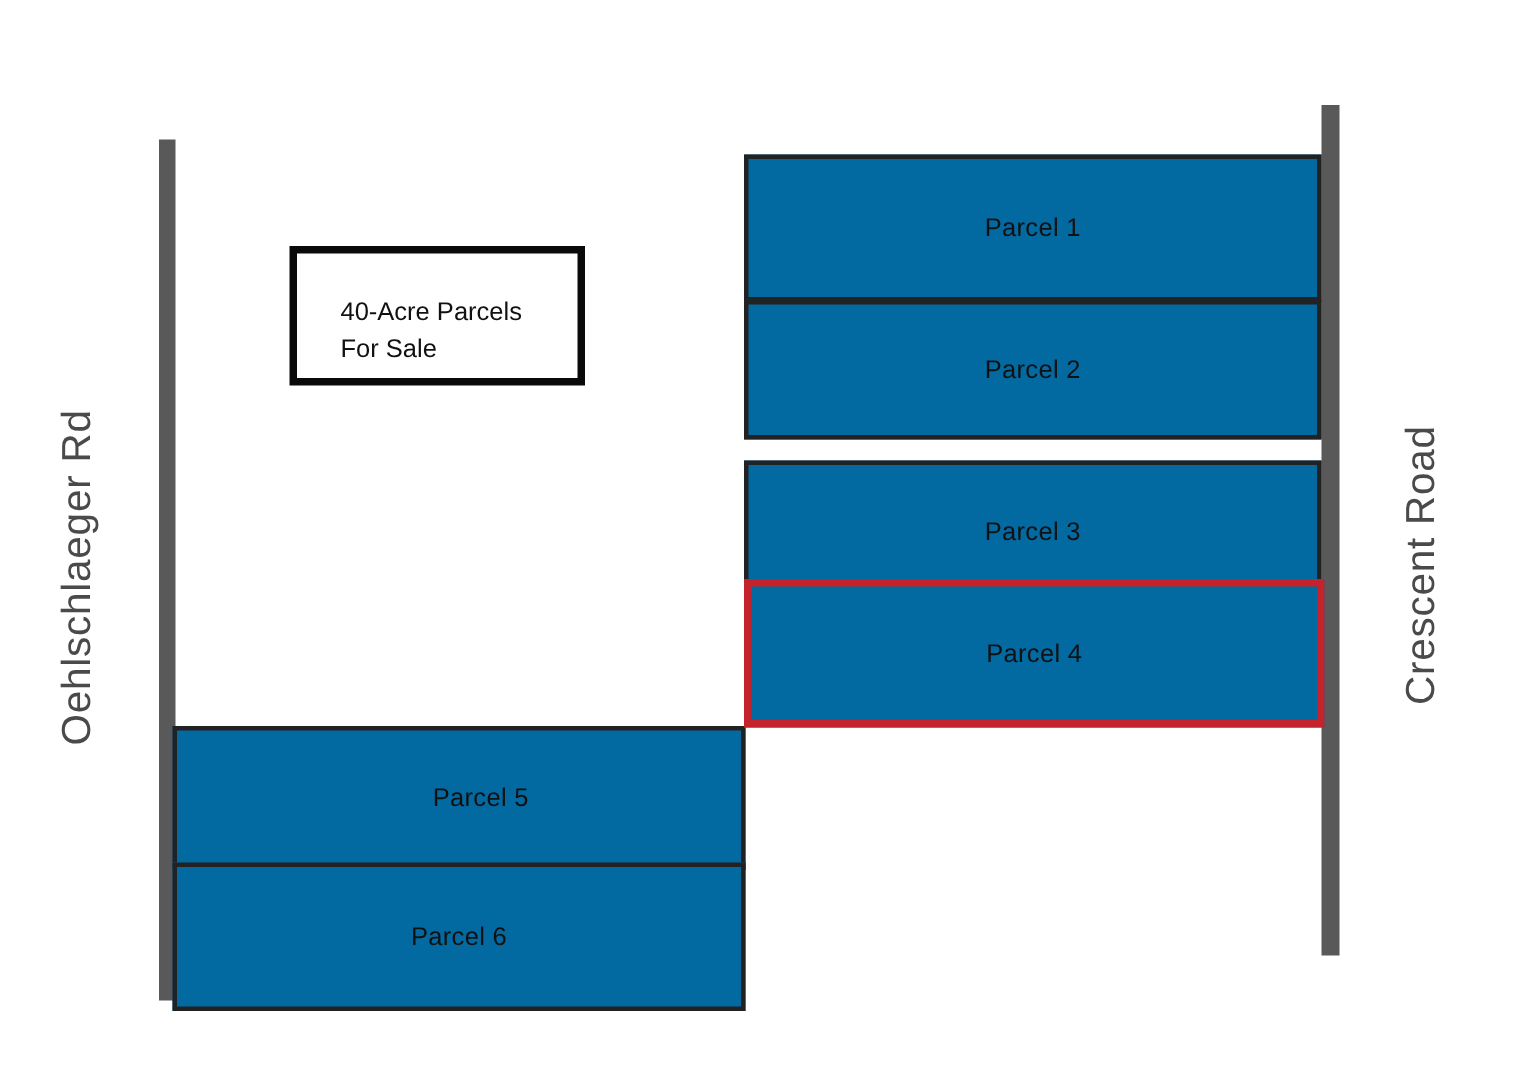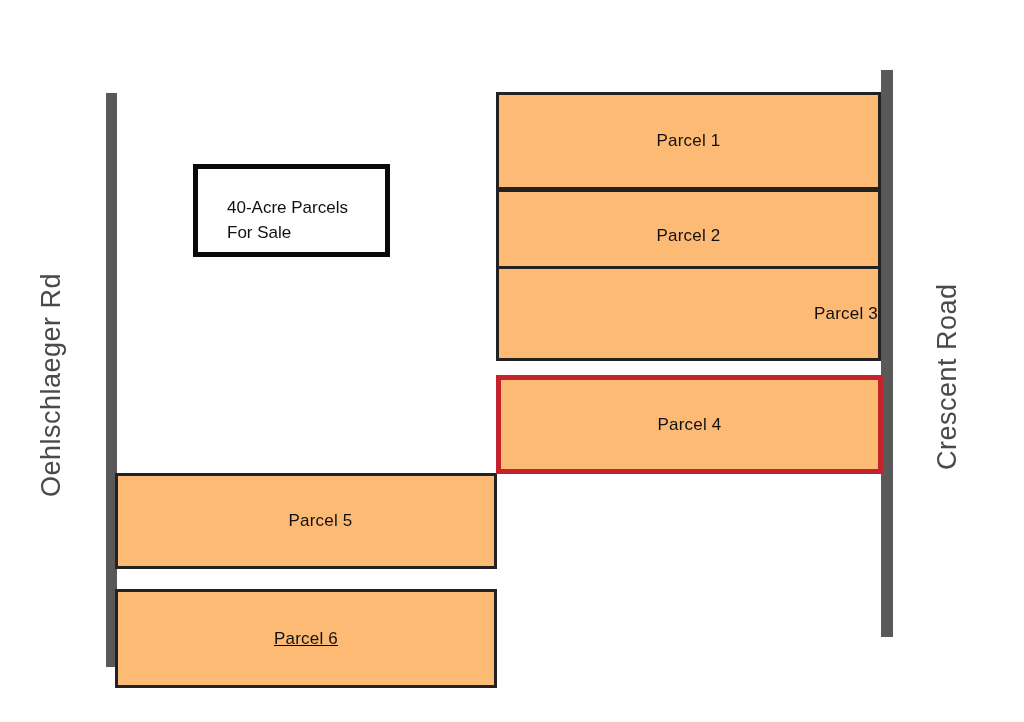--- a/index.html
+++ b/index.html
@@ -38,49 +38,50 @@
     font-family: "Liberation Sans", sans-serif;
   }
   
   #road-left-label  { left: 36px;  top: 497px; transform: rotate(-90deg); }
   #road-right-label { left: 932px; top: 470px; transform: rotate(-90deg); }
 
   
   .parcel {
     position: absolute;
     box-sizing: border-box;
-    background: #fdba74;
+    background: #0369a1;
     border: 3px solid #222222;
     display: flex;
     align-items: center;
     justify-content: center;
+    margin-top: 11px;
   }
   .parcel-label {
     font-size: 17px;
     color: #111111;
     letter-spacing: 0.2px;
     pointer-events: none;
     font-family: "Liberation Sans", sans-serif;
   }
 
   
   #parcel-1 { left: 496px; top: 92px;  width: 385px; height: 98px; }
   #parcel-2 { left: 496px; top: 189px; width: 385px; height: 93px; justify-content: center; }
-  #parcel-3 { left: 496px; top: 266px; width: 385px; height: 95px; justify-content: flex-end; }
+  #parcel-3 { left: 496px; top: 296px; width: 385px; height: 95px; }
 
   
   #parcel-4 {
     left: 496px; top: 375px; width: 387px; height: 99px;
     border: 5px solid #c5232b;
     z-index: 6;
   }
 
   
   #parcel-5 { left: 115px; top: 473px; width: 382px; height: 96px; padding-left: 29px; }
-  #parcel-6 { left: 115px; top: 589px; width: 382px; height: 99px; text-decoration: underline; }
+  #parcel-6 { left: 115px; top: 564px; width: 382px; height: 99px; }
 
   
   #legend-box {
     position: absolute;
     left: 193px;
     top: 164px;
     width: 197px;
     height: 93px;
     box-sizing: border-box;
     background: #ffffff;

